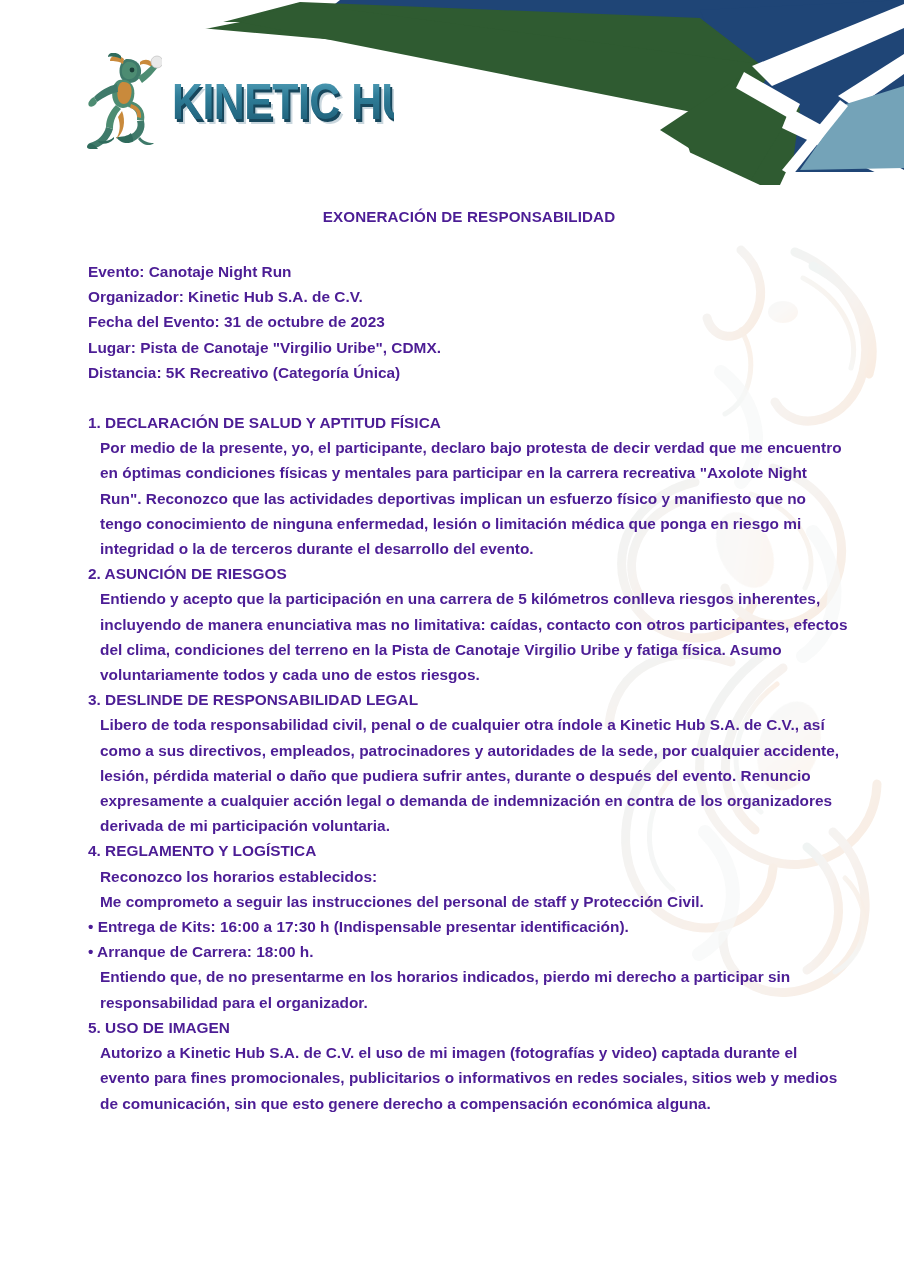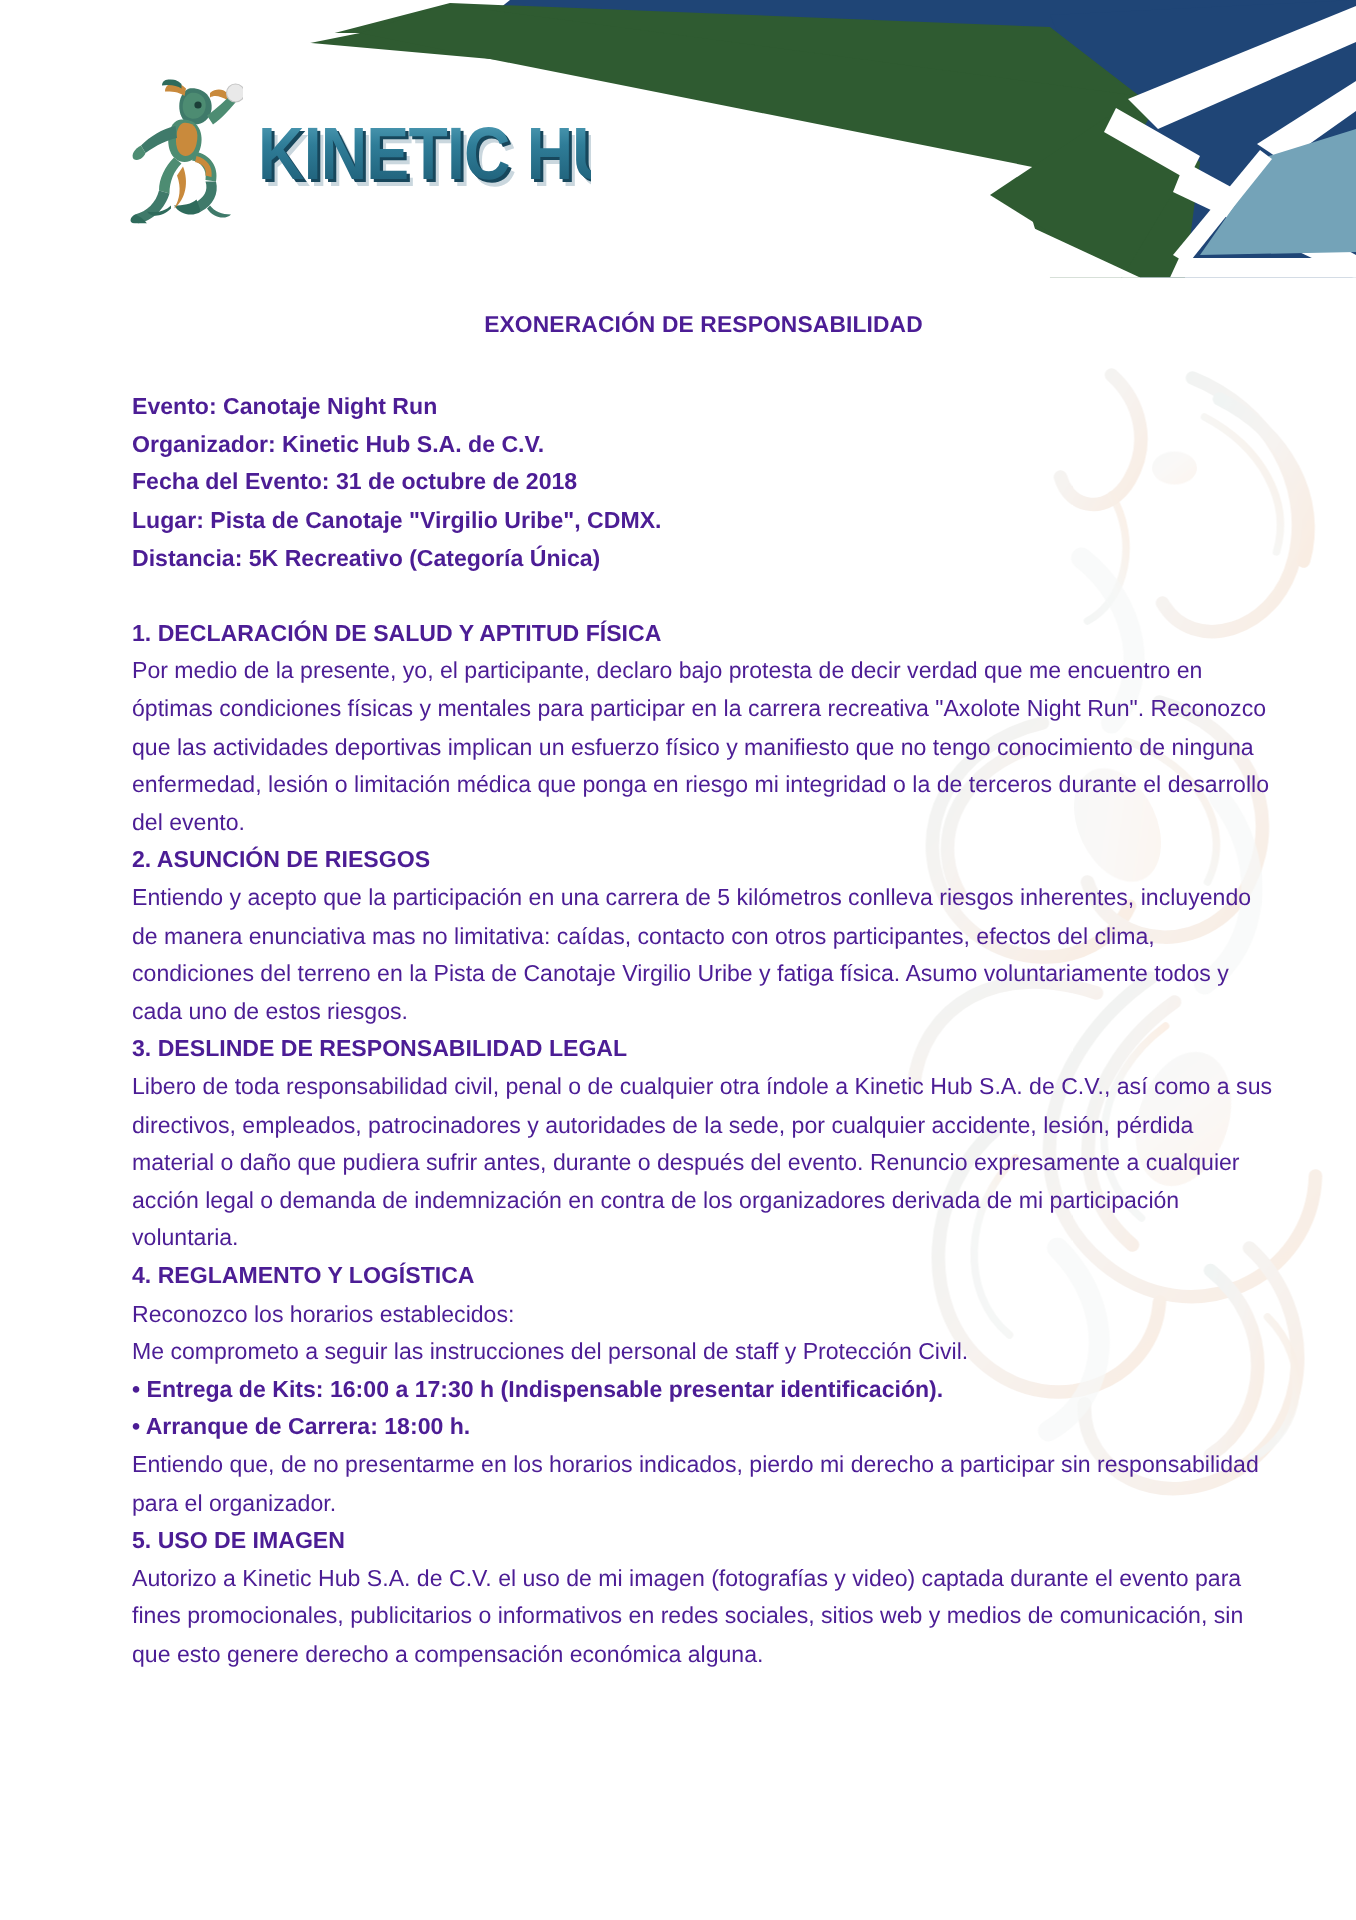--- a/index.html
+++ b/index.html
@@ -84,21 +84,22 @@
   .meta-line {
     white-space: nowrap;
   }
   .gap {
     height: 25px;
   }
   .sec-head {
     font-weight: bold;
   }
   .sec-body {
-    font-weight: normal;
+    font-weight: bold;
+    margin-left: 12px;
   }
   .bullet-line {
     font-weight: bold;
   }
 </style>
 </head>
 <body>
 
 <div class="page">
 
@@ -232,21 +233,21 @@
     </svg>
   </div>
 
   <div class="doc">
 
     <div class="doc-title">EXONERACIÓN DE RESPONSABILIDAD</div>
 
     <div>
       <div class="meta-line">Evento: Canotaje Night Run</div>
       <div class="meta-line">Organizador: Kinetic Hub S.A. de C.V.</div>
-      <div class="meta-line">Fecha del Evento: 31 de octubre de 2018</div>
+      <div class="meta-line">Fecha del Evento: 31 de octubre de 2023</div>
       <div class="meta-line">Lugar: Pista de Canotaje "Virgilio Uribe", CDMX.</div>
       <div class="meta-line">Distancia: 5K Recreativo (Categoría Única)</div>
     </div>
 
     <div class="gap"></div>
 
     <div>
       <div class="sec-head">1. DECLARACIÓN DE SALUD Y APTITUD FÍSICA</div>
       <div class="sec-body">Por medio de la presente, yo, el participante, declaro bajo protesta de decir verdad que me encuentro en óptimas condiciones físicas y mentales para participar en la carrera recreativa "Axolote Night Run". Reconozco que las actividades deportivas implican un esfuerzo físico y manifiesto que no tengo conocimiento de ninguna enfermedad, lesión o limitación médica que ponga en riesgo mi integridad o la de terceros durante el desarrollo del evento.</div>
     </div>

